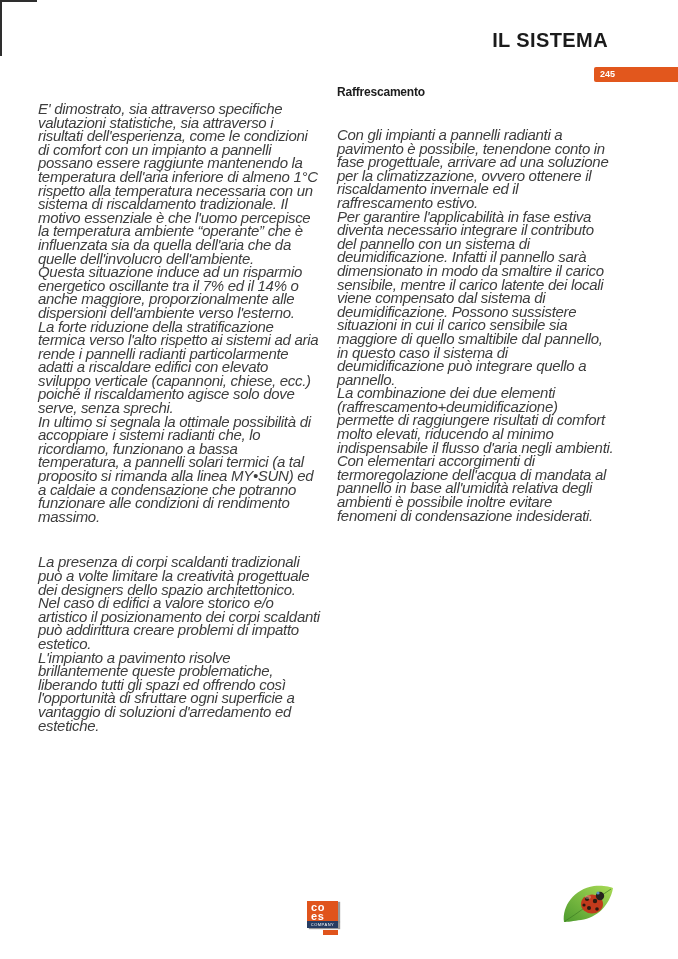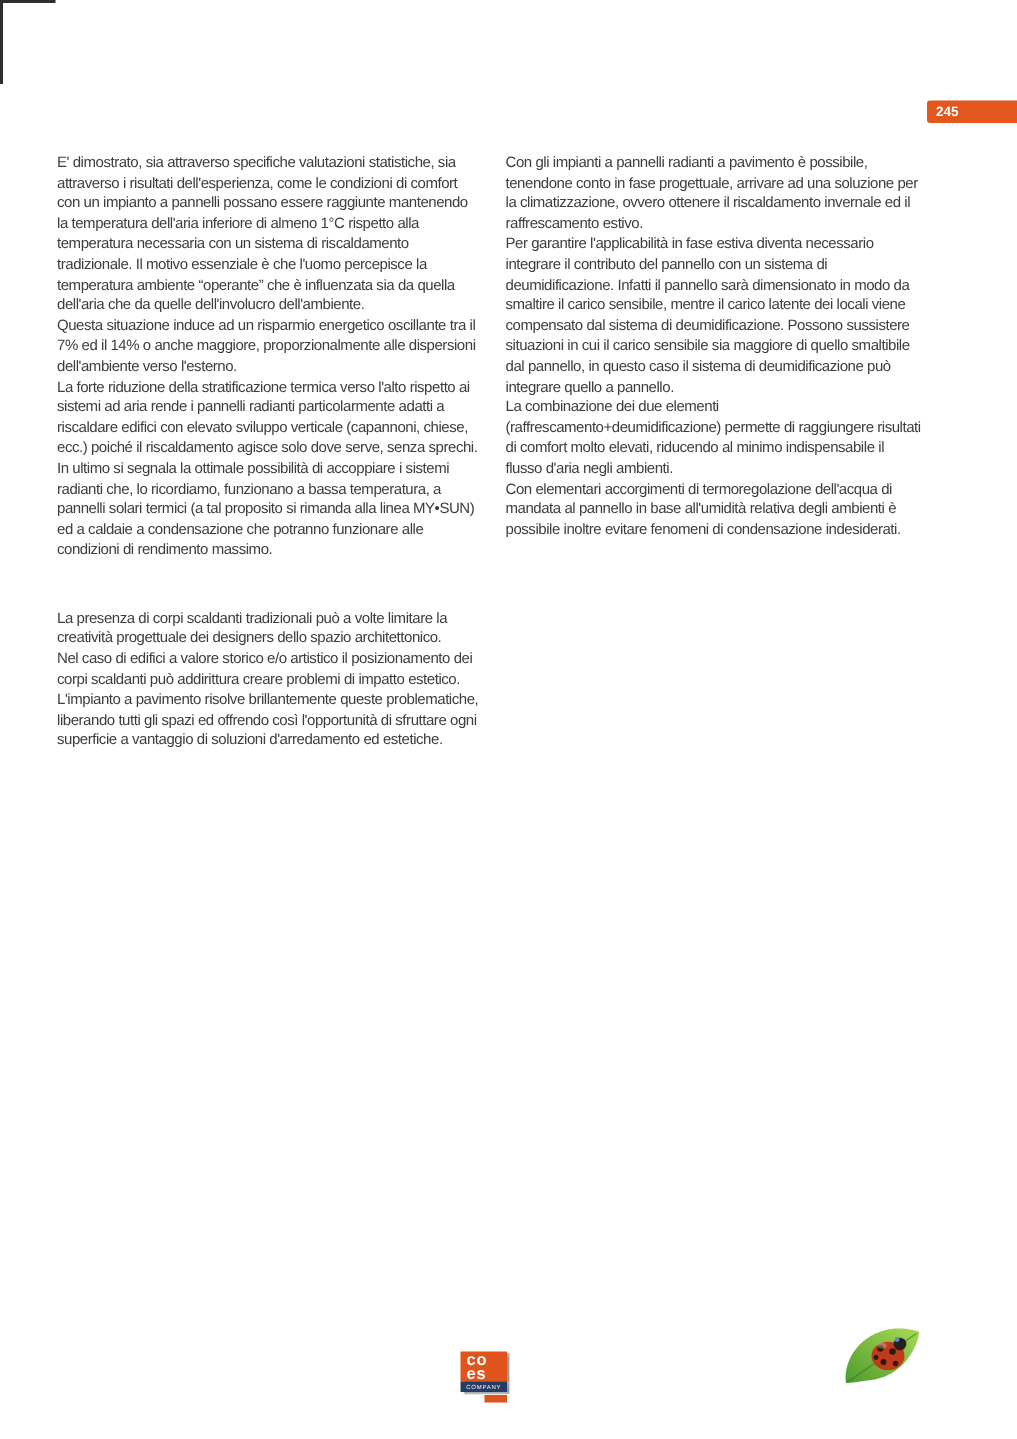--- a/index.html
+++ b/index.html
@@ -23,21 +23,21 @@
     font-size: 20px;
     font-weight: 600;
     letter-spacing: 0.4px;
     color: #1b1b1b;
     white-space: nowrap;
   }
   .page-badge {
     position: absolute;
     top: 67px;
     right: 0;
-    width: 60px;
+    width: 84px;
     height: 15px;
     background: #e2571d;
     border-radius: 2px 0 0 2px;
     color: #ffffff;
     font-size: 9px;
     font-weight: bold;
     line-height: 15px;
     padding-left: 6px;
     box-sizing: border-box;
   }
@@ -51,25 +51,26 @@
     min-height: 26px;
     font-size: 12px;
     line-height: 13px;
     font-weight: bold;
     color: #1c1c1c;
     letter-spacing: -0.2px;
     white-space: pre-line;
   }
   .col p {
     margin: 16px 0 0 0;
-    font-size: 10px;
+    font-size: 15px;
     line-height: 13.6px;
     letter-spacing: -0.3px;
     color: #3d3d3d;
     white-space: pre-line;
+    font-style: italic;
   }
   .section-estetica { margin-top: 32px; }
   .section-estetica h2 { min-height: 13px; }
 
   
   .coes-logo { position: absolute; left: 307px; top: 886px; width: 36px; margin-top: 15px; }
   .coes-square {
     width: 31px; height: 20px;
     background: #e0541c;
     color: #ffffff;
@@ -102,38 +103,40 @@
   .eco-logo { position: absolute; left: 562px; top: 883px; width: 54px; height: 44px; }
 </style>
 </head>
 <body>
 
 <div class="page">
 
   <div class="artifact-top"></div>
   <div class="artifact-left"></div>
 
+  <h1 class="page-title">IL SISTEMA</h1>
   <div class="page-badge">245</div>
 
   <div class="col col-left">
     <section>
       <p>E' dimostrato, sia attraverso specifiche valutazioni statistiche, sia attraverso i risultati dell'esperienza, come le condizioni di comfort con un impianto a pannelli possano essere raggiunte mantenendo la temperatura dell'aria inferiore di almeno 1°C rispetto alla temperatura necessaria con un sistema di riscaldamento tradizionale. Il motivo essenziale è che l'uomo percepisce la temperatura ambiente “operante” che è influenzata sia da quella dell'aria che da quelle dell'involucro dell'ambiente.
 Questa situazione induce ad un risparmio energetico oscillante tra il 7% ed il 14% o anche maggiore, proporzionalmente alle dispersioni dell'ambiente verso l'esterno.
 La forte riduzione della stratificazione termica verso l'alto rispetto ai sistemi ad aria rende i pannelli radianti particolarmente adatti a riscaldare edifici con elevato sviluppo verticale (capannoni, chiese, ecc.) poiché il riscaldamento agisce solo dove serve, senza sprechi.
 In ultimo si segnala la ottimale possibilità di accoppiare i sistemi radianti che, lo ricordiamo, funzionano a bassa temperatura, a pannelli solari termici (a tal proposito si rimanda alla linea MY•SUN) ed a caldaie a condensazione che potranno funzionare alle condizioni di rendimento massimo.</p>
     </section>
     <section class="section-estetica">
       <p>La presenza di corpi scaldanti tradizionali può a volte limitare la creatività progettuale dei designers dello spazio architettonico.
 Nel caso di edifici a valore storico e/o artistico il posizionamento dei corpi scaldanti può addirittura creare problemi di impatto estetico.
 L'impianto a pavimento risolve brillantemente queste problematiche, liberando tutti gli spazi ed offrendo così l'opportunità di sfruttare ogni superficie a vantaggio di soluzioni d'arredamento ed estetiche.</p>
     </section>
   </div>
 
   <div class="col col-right">
     <section>
+      <h2>Raffrescamento</h2>
       <p>Con gli impianti a pannelli radianti a pavimento è possibile, tenendone conto in fase progettuale, arrivare ad una soluzione per la climatizzazione, ovvero ottenere il riscaldamento invernale ed il raffrescamento estivo.
 Per garantire l'applicabilità in fase estiva diventa necessario integrare il contributo del pannello con un sistema di deumidificazione. Infatti il pannello sarà dimensionato in modo da smaltire il carico sensibile, mentre il carico latente dei locali viene compensato dal sistema di deumidificazione. Possono sussistere situazioni in cui il carico sensibile sia maggiore di quello smaltibile dal pannello, in questo caso il sistema di deumidificazione può integrare quello a pannello.
 La combinazione dei due elementi (raffrescamento+deumidificazione) permette di raggiungere risultati di comfort molto elevati, riducendo al minimo indispensabile il flusso d'aria negli ambienti.
 Con elementari accorgimenti di termoregolazione dell'acqua di mandata al pannello in base all'umidità relativa degli ambienti è possibile inoltre evitare fenomeni di condensazione indesiderati.</p>
     </section>
   </div>
 
   <div class="coes-logo">
     <div class="coes-square">
       <span>co</span>

